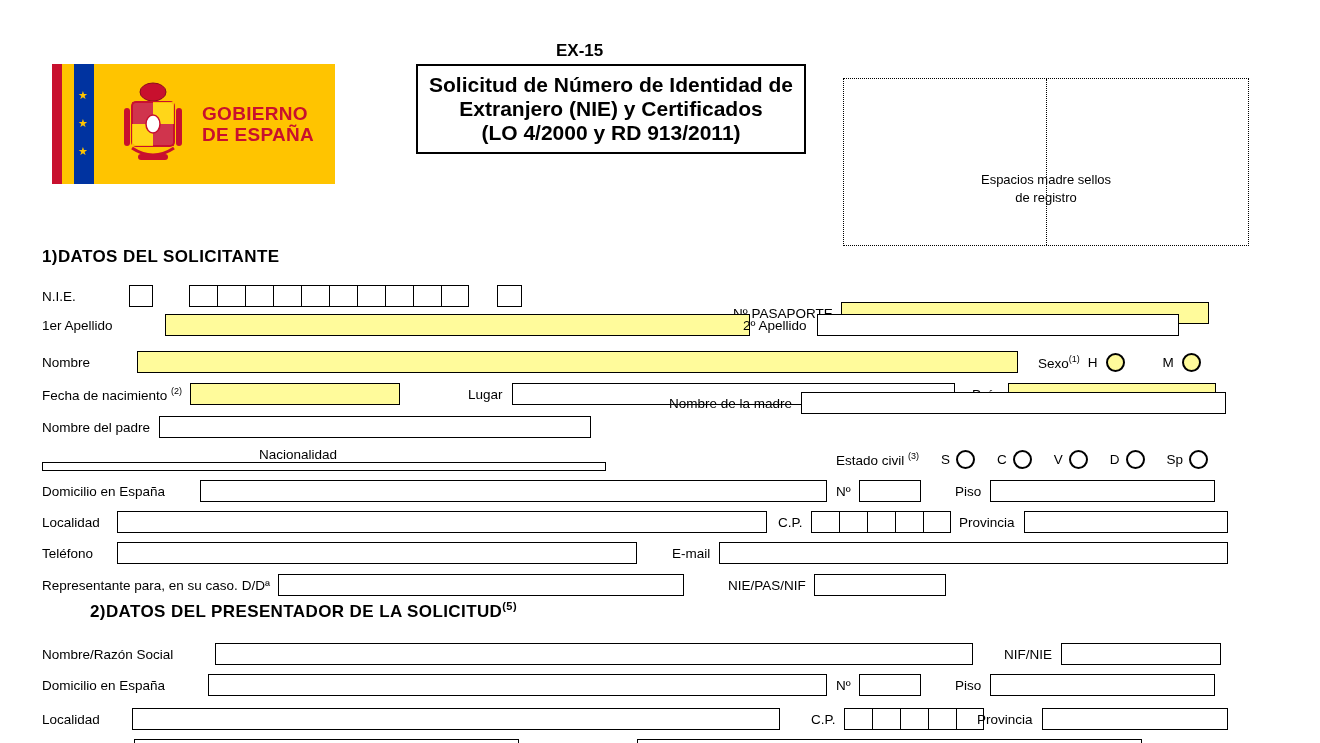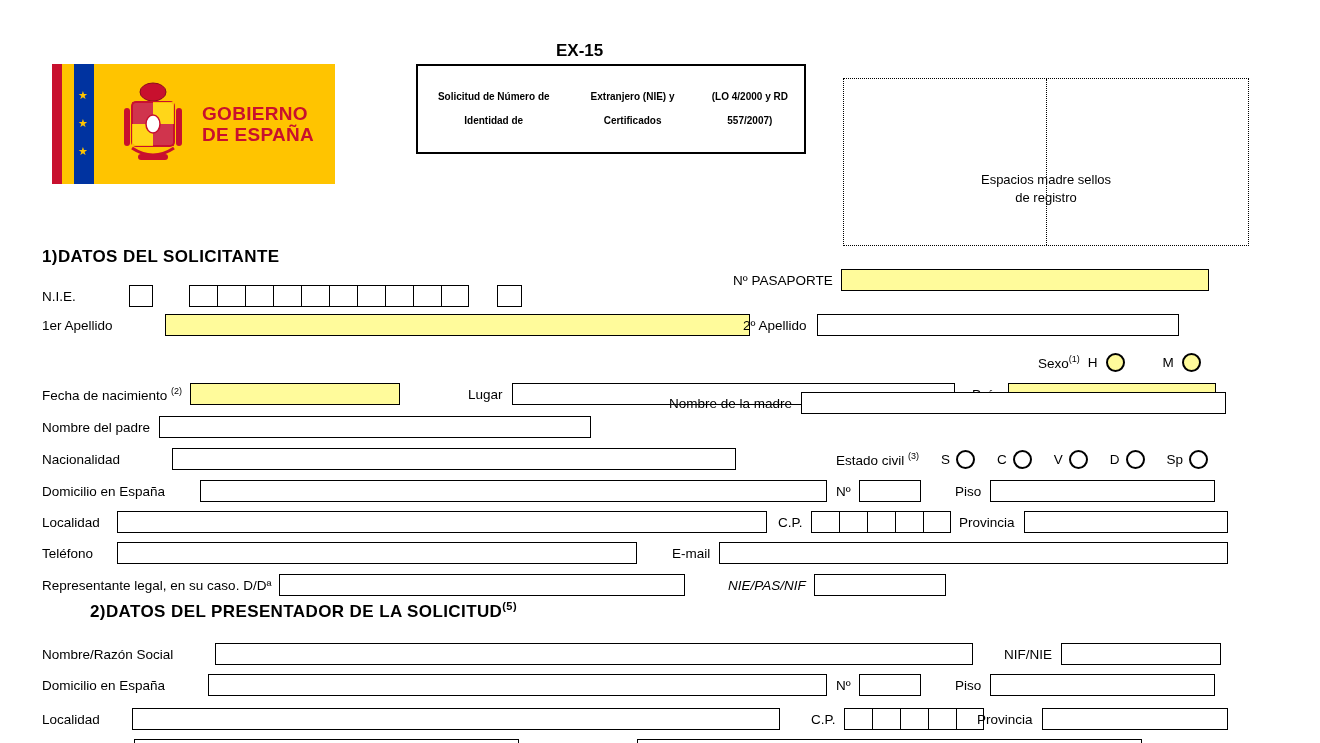--- a/index.html
+++ b/index.html
@@ -80,26 +80,26 @@
     font-size: 17px;
   }
   .title-box {
     position: absolute;
     left: 416px;
     top: 36px;
     width: 386px;
     height: 86px;
     border: 2px solid #000;
     display: flex;
-    flex-direction: row;
+    flex-direction: column;
     align-items: center;
     justify-content: center;
     text-align: center;
     font-weight: bold;
-    font-size: 10px;
+    font-size: 21px;
     line-height: 24px;
   }
   .stamp-box {
     position: absolute;
     left: 843px;
     top: 50px;
     width: 404px;
     height: 166px;
     border: 1px dotted #000;
   }
@@ -220,21 +220,21 @@
         <div>GOBIERNO</div>
         <div>DE ESPAÑA</div>
       </div>
     </div>
 
     <div class="ex-label">EX-15</div>
 
     <div class="title-box">
       <div>Solicitud de Número de Identidad de</div>
       <div>Extranjero (NIE) y Certificados</div>
-      <div>(LO 4/2000 y RD 557/2007)</div>
+      <div>(LO 4/2000 y RD 913/2011)</div>
     </div>
 
     <div class="stamp-box">
       <div class="divider"></div>
       <div class="stamp-text">
         <div>Espacios madre sellos</div>
         <div>de registro</div>
       </div>
     </div>
   </div>
@@ -252,34 +252,38 @@
       <span class="cell"></span>
       <span class="cell"></span>
       <span class="cell"></span>
       <span class="cell"></span>
       <span class="cell"></span>
       <span class="cell"></span>
     </span>
     <span class="single-box" style="margin-left:28px;"></span>
   </div>
 
-  <div class="row" style="left:733px; top:268px;">
+  <div class="row" style="left:733px; top:301px;">
     <span class="lbl">Nº PASAPORTE</span>
     <span class="field yellow" style="width:368px; margin-left:8px;"></span>
   </div>
 
   <div class="row" style="left:42px; top:313px;gap:28px;">
     <span class="lbl" style="width:95px;">1er Apellido</span>
     <span class="field yellow" style="width:585px;"></span>
   </div>
   <div class="row" style="left:743px; top:313px;">
     <span class="lbl">2º Apellido</span>
     <span class="field" style="width:362px; margin-left:11px;"></span>
   </div>
 
+  <div class="row" style="left:42px; top:350px;">
+    <span class="lbl" style="width:95px;">Nombre</span>
+    <span class="field yellow" style="width:881px;"></span>
+  </div>
   <div class="row" style="left:1038px; top:350px;">
     <span class="lbl">
       <span>Sexo</span><sup>(1)</sup>
     </span>
     <span class="lbl" style="margin-left:8px;">H</span>
     <span class="radio yellow" style="margin-left:8px;"></span>
     <span class="lbl" style="margin-left:38px;">M</span>
     <span class="radio yellow" style="margin-left:8px;"></span>
   </div>
 
@@ -300,21 +304,21 @@
 
   <div class="row" style="left:42px; top:415px;">
     <span class="lbl">Nombre del padre</span>
     <span class="field" style="width:432px; margin-left:9px;"></span>
   </div>
   <div class="row" style="left:653px; top:391px;margin-left:16px;">
     <span class="lbl">Nombre de la madre</span>
     <span class="field" style="width:425px; margin-left:9px;"></span>
   </div>
 
-  <div class="row" style="left:42px; top:447px;">
+  <div class="row" style="left:42px; top:447px;flex-direction:column;">
     <span class="lbl" style="width:130px;">Nacionalidad</span>
     <span class="field" style="width:564px;"></span>
   </div>
   <div class="row" style="left:836px; top:447px;">
     <span class="lbl">
       <span>Estado civil</span> <sup>(3)</sup>
     </span>
     <span class="opt" style="margin-left:22px;">
       <span>S</span>
       <span class="radio"></span>
@@ -372,24 +376,24 @@
   <div class="row" style="left:42px; top:541px;">
     <span class="lbl" style="width:75px;">Teléfono</span>
     <span class="field" style="width:520px;"></span>
   </div>
   <div class="row" style="left:672px; top:541px;">
     <span class="lbl">E-mail</span>
     <span class="field" style="width:509px; margin-left:9px;"></span>
   </div>
 
   <div class="row" style="left:42px; top:573px;">
-    <span class="lbl">Representante legal, en su caso. D/Dª</span>
+    <span class="lbl">Representante para, en su caso. D/Dª</span>
     <span class="field" style="width:406px; margin-left:8px;"></span>
   </div>
-  <div class="row" style="left:728px; top:573px;font-style:italic;">
+  <div class="row" style="left:728px; top:573px;">
     <span class="lbl">NIE/PAS/NIF</span>
     <span class="field" style="width:132px; margin-left:8px;"></span>
   </div>
 
   <div class="section-title" style="left:42px; top:600px;margin-left:48px;">
     <span>2)DATOS DEL PRESENTADOR DE LA SOLICITUD</span><sup>(5)</sup>
   </div>
 
   <div class="row" style="left:42px; top:642px;">
     <span class="lbl" style="width:173px;">Nombre/Razón Social</span>

